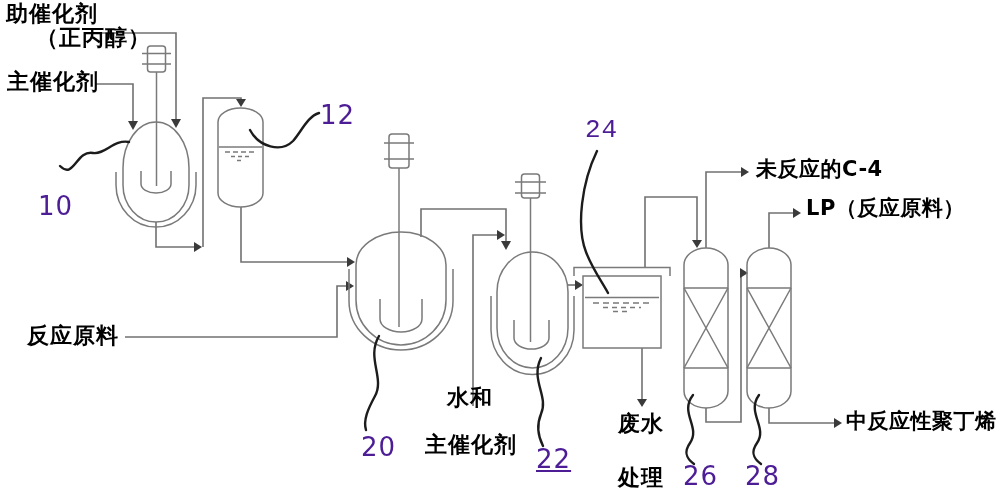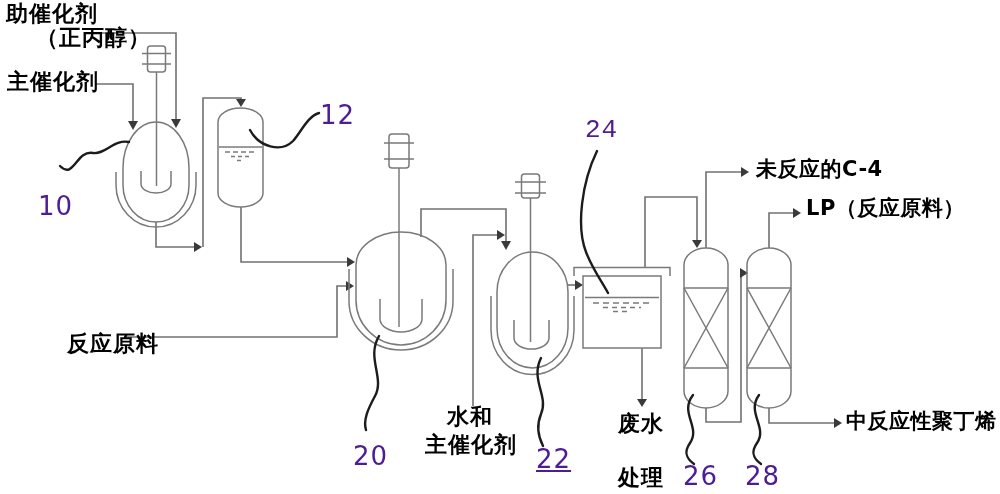--- a/index.html
+++ b/index.html
@@ -122,30 +122,30 @@
       <path d="M541,358 C530,380 549,396 541,414 C536,426 539,438 543,446"></path>
       <path d="M597,151 C582,182 576,226 586,252 C592,268 602,282 608,293"></path>
       <path d="M693,395 C679,413 701,427 690,443 C683,453 687,459 694,464"></path>
       <path d="M759,395 C746,413 768,427 757,443 C750,453 754,459 761,464"></path>
     </g>
   </svg>
 
   <div class="lbl cn" style="left:6px;top:2px;">助催化剂</div>
   <div class="lbl cn" style="left:0px;top:26px;padding-left:36px;">（正丙醇）</div>
   <div class="lbl cn" style="left:7px;top:70px;">主催化剂</div>
-  <div class="lbl cn" style="left:27px;top:332px;margin-left:40px;">反应原料</div>
-  <div class="lbl cn" style="left:447px;top:405px;">水和</div>
+  <div class="lbl cn" style="left:27px;top:324px;">反应原料</div>
+  <div class="lbl cn" style="left:447px;top:386px;">水和</div>
   <div class="lbl cn" style="left:425px;top:433px;">主催化剂</div>
   <div class="lbl cn" style="left:618px;top:412px;">废水</div>
   <div class="lbl cn" style="left:618px;top:456px;margin-top:10px;">处理</div>
   <div class="lbl cn-sm" style="left:756px;top:158px;">未反应的C-4</div>
   <div class="lbl cn-sm" style="left:806px;top:197px;">LP（反应原料）</div>
   <div class="lbl cn-sm" style="left:846px;top:410px;">中反应性聚丁烯</div>
 
   <div class="lbl num" style="left:38px;top:147px;margin-top:46px;">10</div>
   <div class="lbl num" style="left:320px;top:102px;">12</div>
-  <div class="lbl num" style="left:353px;top:434px;margin-top:9px;">20</div>
+  <div class="lbl num" style="left:361px;top:434px;">20</div>
   <div class="lbl num" style="left:536px;top:446px;text-decoration:underline;">22</div>
   <div class="lbl num" style="left:585px;top:117px;font-family:Liberation Mono, monospace;">24</div>
   <div class="lbl num" style="left:683px;top:463px;">26</div>
   <div class="lbl num" style="left:745px;top:463px;">28</div>
 
 </div>
 
 </body></html>

